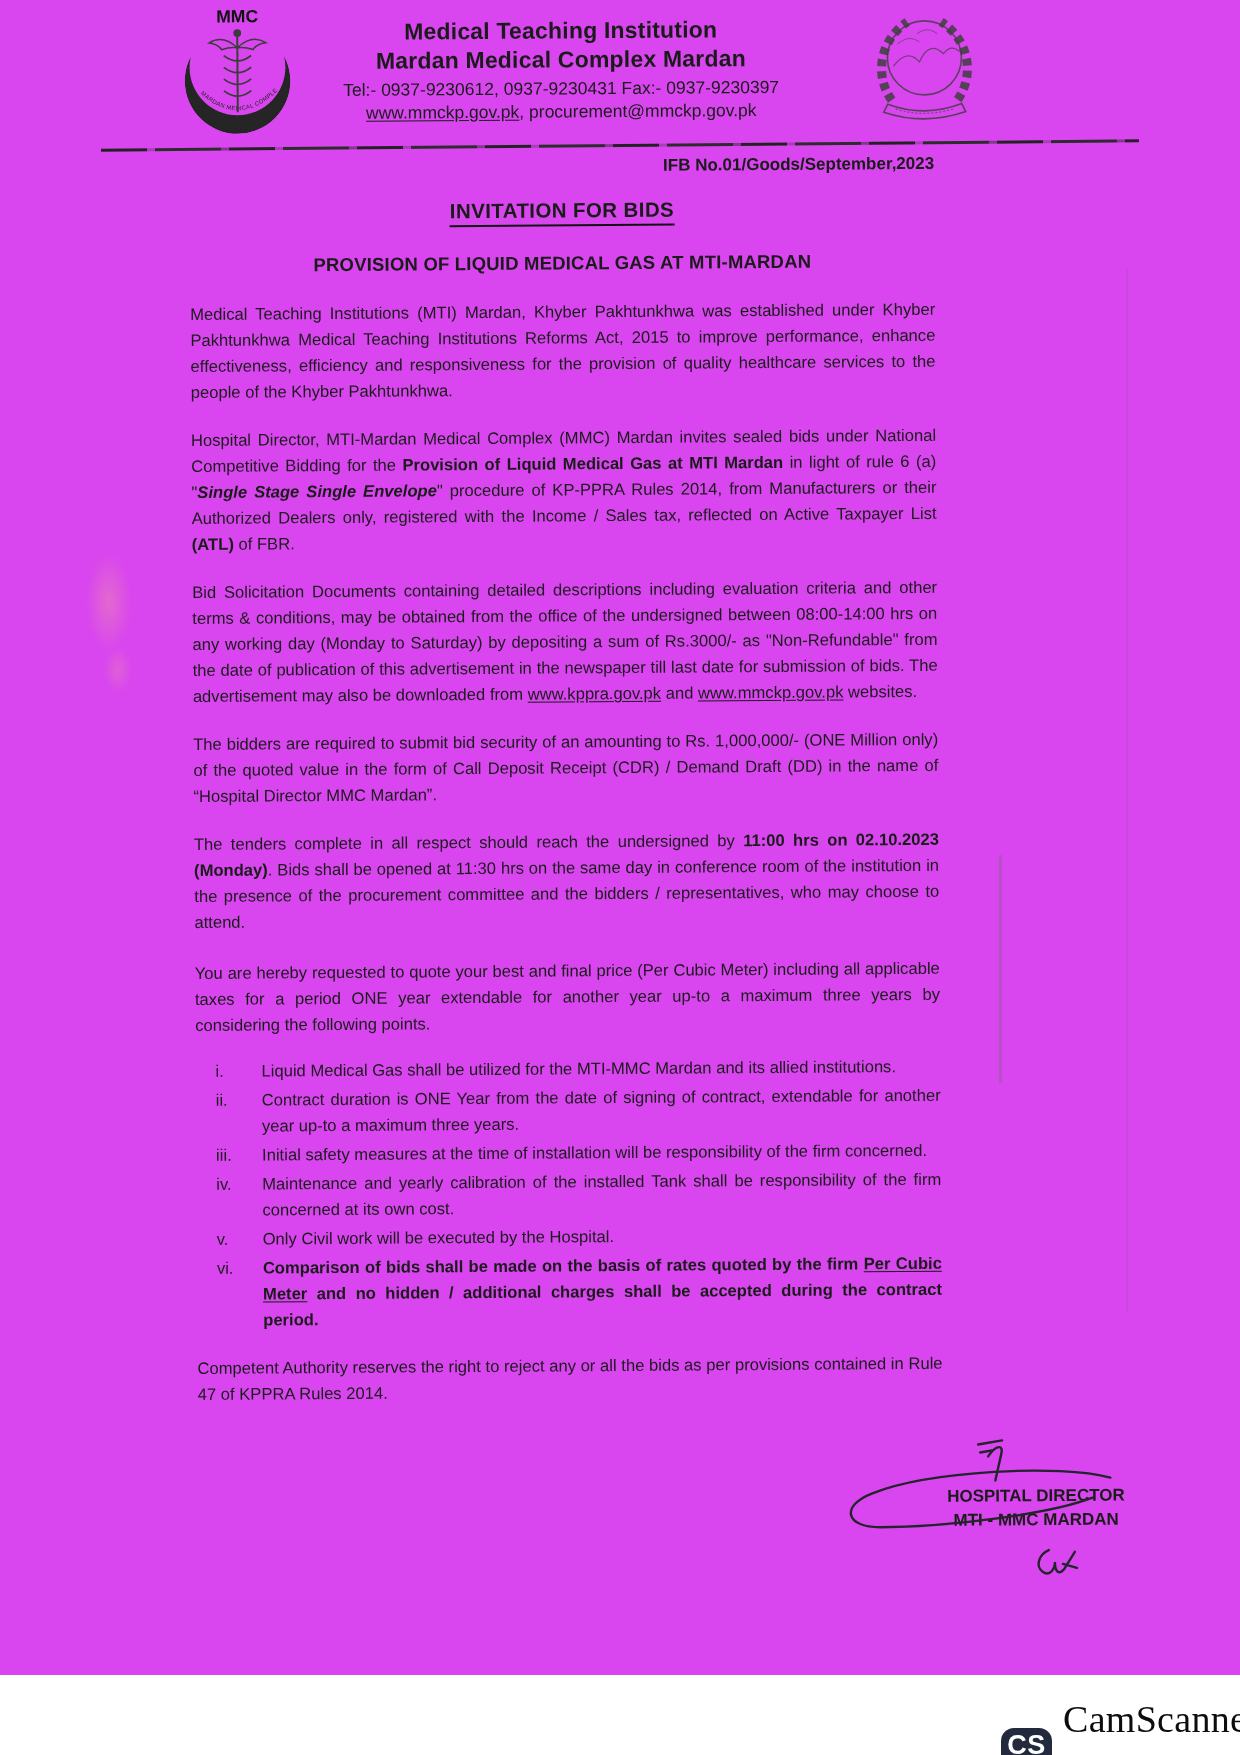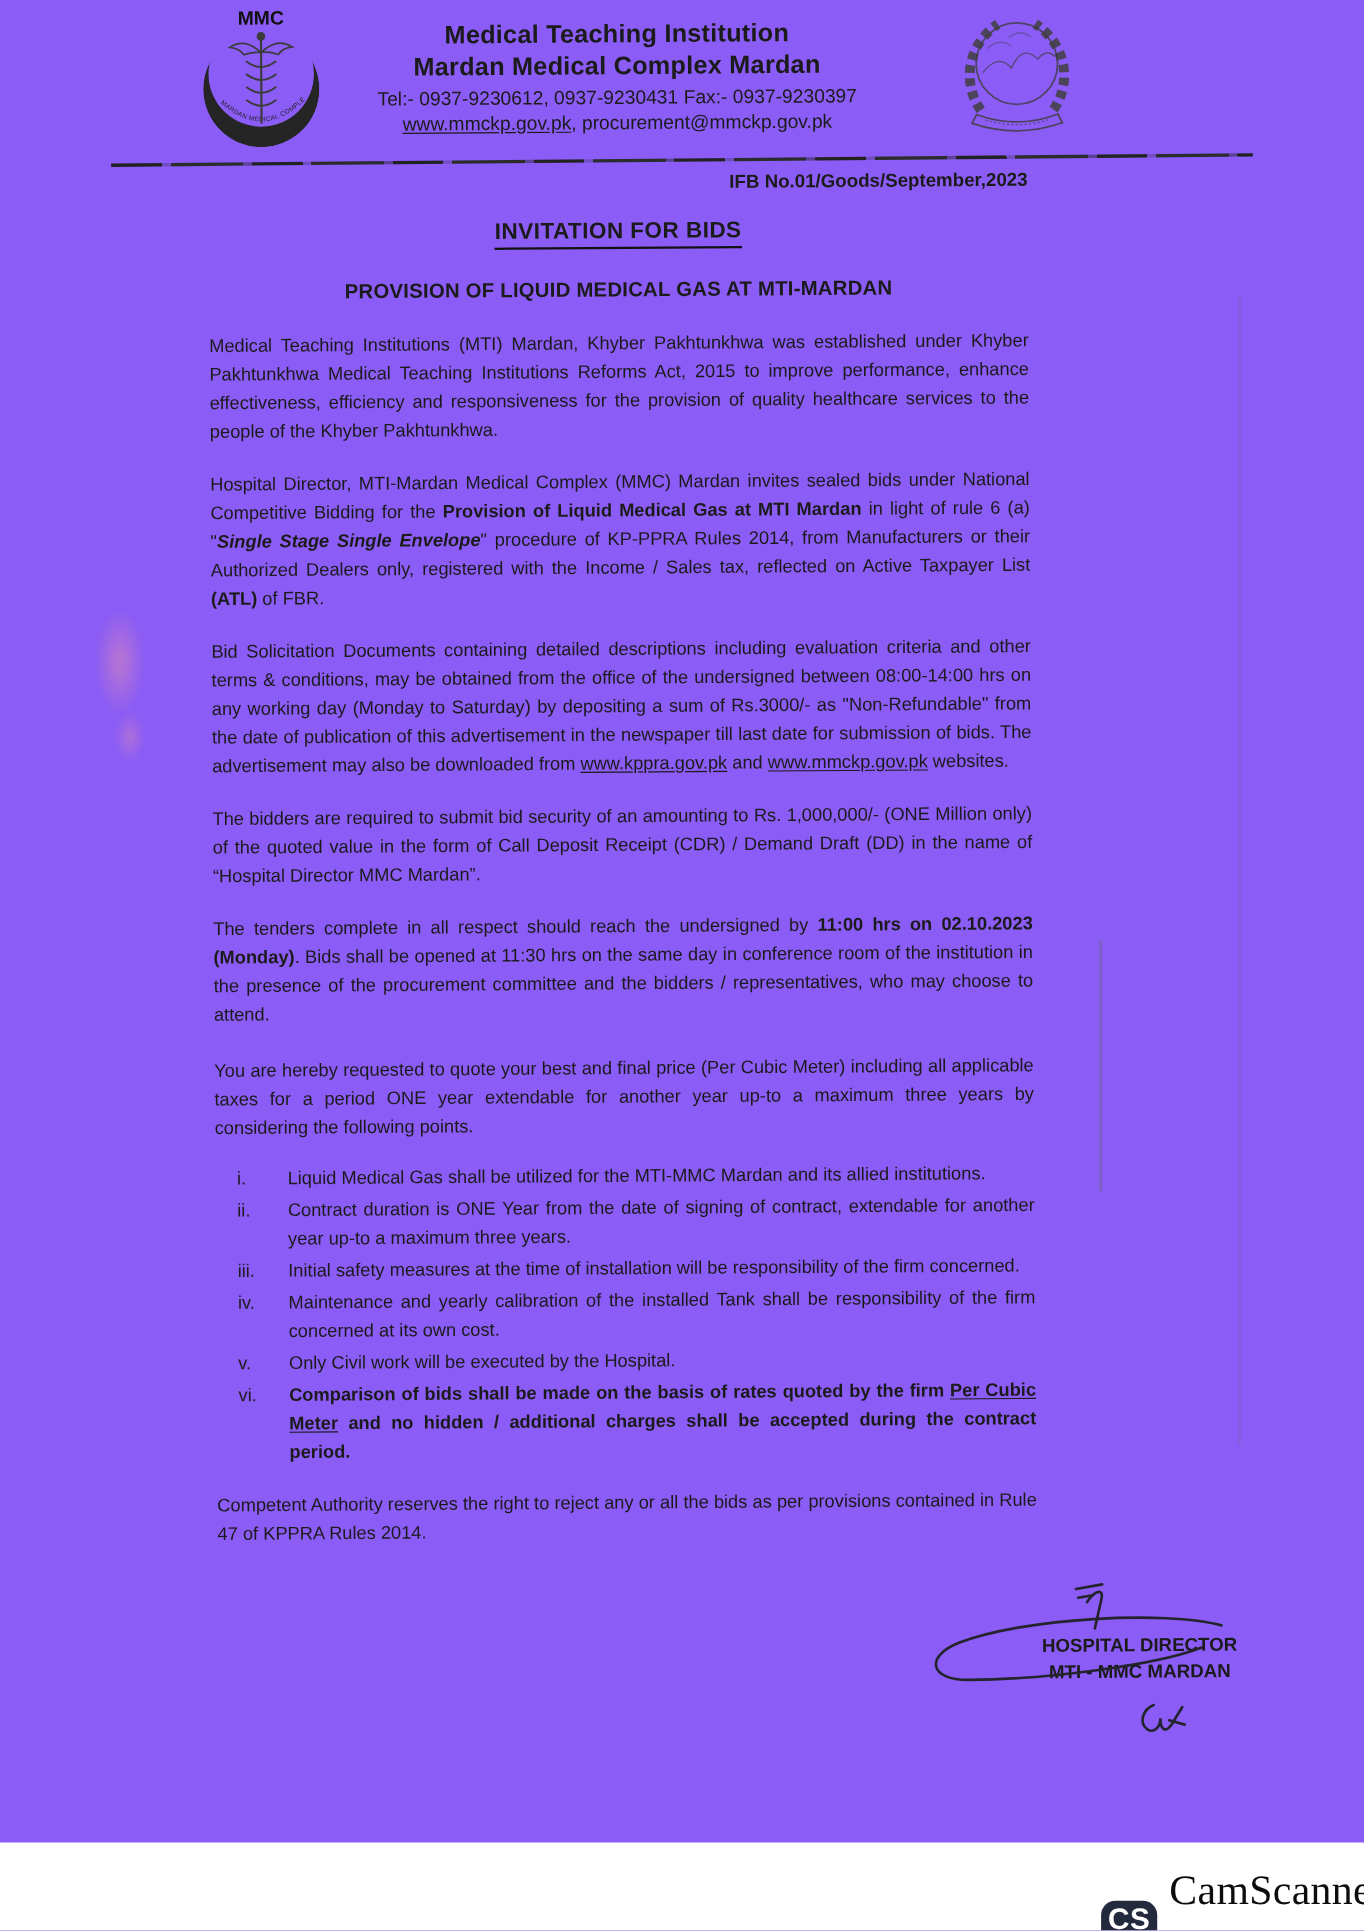--- a/index.html
+++ b/index.html
@@ -1,16 +1,16 @@
 <!DOCTYPE html>
 <html><head>
 <meta charset="utf-8">
 <style>
   html,body{margin:0;padding:0;background:#e8e8e8;}
-  .page{position:relative;width:1240px;height:1755px;background:#8b5cf6;margin:0 auto;overflow:hidden;
+  .page{position:relative;width:1240px;height:1755px;background:#d946ef;margin:0 auto;overflow:hidden;
         font-family:"Liberation Sans",sans-serif;color:#1b1b1b;}
   .content{position:absolute;left:0;top:0;width:1240px;transform:rotate(-0.4deg);transform-origin:620px 0;}
   
   .hdr{position:relative;height:138px;}
   .logo-left{position:absolute;left:160px;top:4px;width:155px;height:132px;}
   .emblem{position:absolute;left:845px;top:2px;width:150px;height:132px;}
   .hdr-text{position:absolute;left:188px;top:16px;width:745px;text-align:center;}
   .org1{font-size:23px;font-weight:700;line-height:1.25;letter-spacing:.2px;}
   .org2{font-size:23px;font-weight:700;line-height:1.25;letter-spacing:.2px;}
   .tel{font-size:17.5px;margin-top:4px;}

